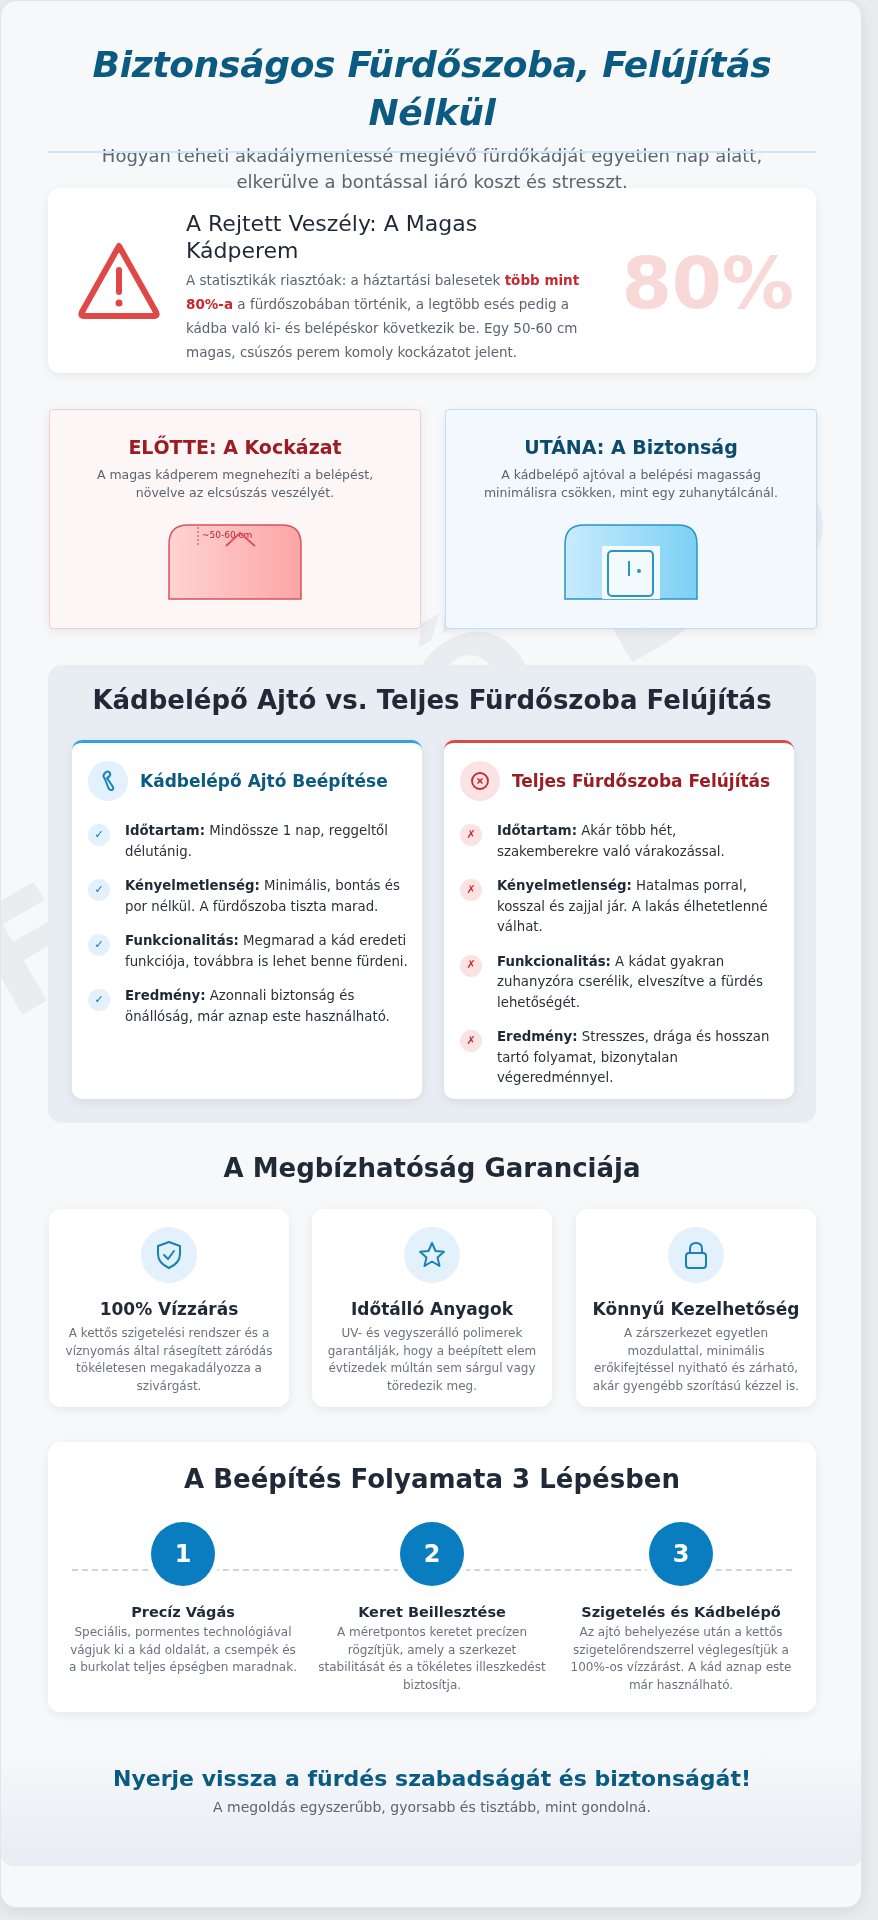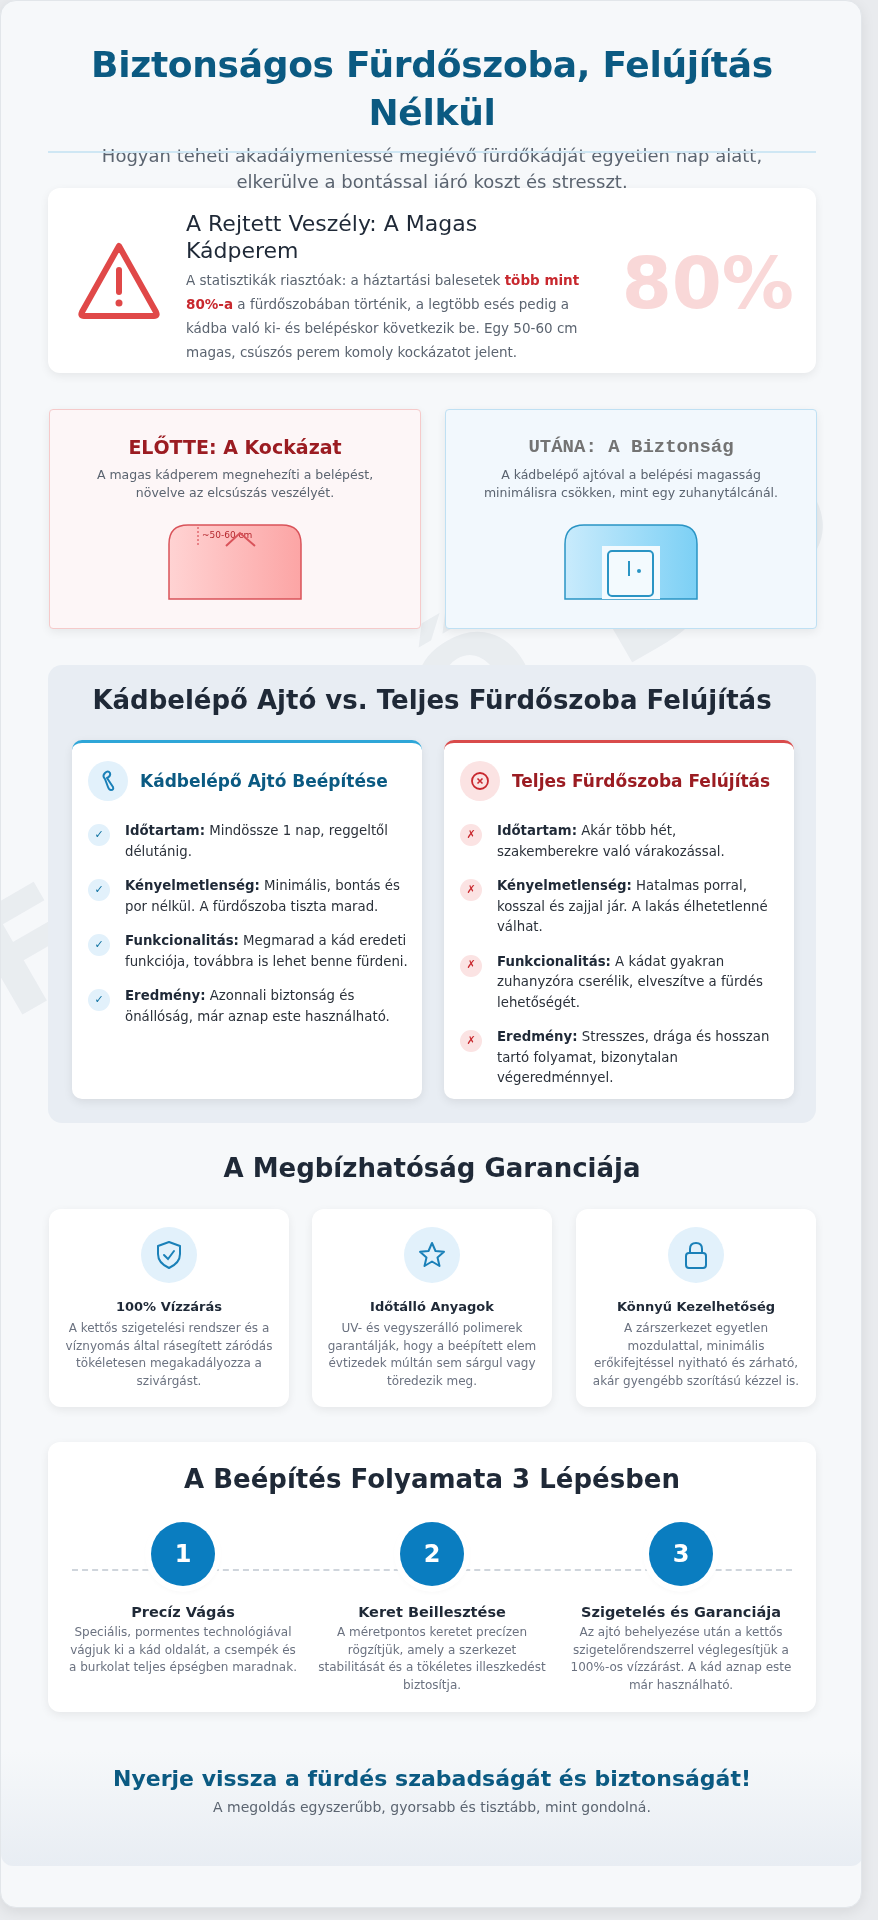--- a/index.html
+++ b/index.html
@@ -1,36 +1,36 @@
 <!DOCTYPE html>
 <html><head>
 <meta charset="utf-8">
 <style>
 *{box-sizing:border-box;margin:0;padding:0;}
 html,body{width:878px;height:1920px;background:#e9ebee;overflow:hidden;}
 body{font-family:"DejaVu Sans","Liberation Sans",sans-serif;color:#1f2937;position:relative;}
 .page{position:absolute;left:0;top:0;width:862px;height:1908px;background:#f6f8fa;border-radius:16px;border:1px solid #e2e6ea;box-shadow:0 4px 14px rgba(0,0,0,.08);overflow:hidden;}
 .watermark{position:absolute;left:-60px;top:900px;font-size:150px;font-weight:bold;color:rgba(150,160,175,.13);transform:rotate(-30deg);transform-origin:left top;white-space:nowrap;letter-spacing:10px;pointer-events:none;}
 .header{position:absolute;left:47px;top:40px;width:768px;text-align:center;}
-.header h1{font-size:36px;font-weight:bold;color:#0b5a82;letter-spacing:-0.3px;line-height:48px;}
+.header h1{font-size:36px;font-weight:bold;color:#0b5a82;letter-spacing:-0.3px;line-height:48px;font-style:italic;}
 .header p{font-size:18px;color:#5b6470;line-height:26px;margin-top:6px;}
 .divider{position:absolute;left:47px;top:150px;width:768px;height:2px;background:#cfe7f4;}
 .card{background:#fff;border-radius:12px;box-shadow:0 3px 10px rgba(0,0,0,.07);}
 .danger{position:absolute;left:47px;top:187px;width:768px;height:185px;}
 .danger .warn{position:absolute;left:28px;top:52px;width:86px;height:80px;}
 .danger h2{position:absolute;left:138px;top:22px;width:360px;font-size:22px;font-weight:normal;line-height:27px;color:#1f2937;}
 .danger p{position:absolute;left:138px;top:80px;width:400px;font-size:13.5px;line-height:24px;color:#5b6470;}
 .danger p b{color:#c8282e;}
 .danger .big{position:absolute;right:22px;top:55px;font-size:72px;font-weight:bold;color:#f9d8d8;line-height:80px;}
 .ba{position:absolute;top:408px;width:372px;height:220px;border-radius:4px;box-shadow:0 3px 10px rgba(0,0,0,.07);text-align:center;}
 .ba.before{left:48px;background:#fdf6f7;border:1.5px solid #f5caca;}
 .ba.after{left:444px;background:#f2f8fd;border:1.5px solid #bfe0f3;}
 .ba h3{margin-top:24px;font-size:19px;font-weight:bold;line-height:26px;}
 .ba.before h3{color:#9b1c22;}
-.ba.after h3{color:#737373;font-family:Liberation Mono, monospace;}
+.ba.after h3{color:#0c4a6e;}
 .ba p{font-size:12.5px;line-height:18px;color:#5b6470;margin:6px 24px 0;}
 .ba svg{position:absolute;left:50%;transform:translateX(-50%);top:114px;}
 .compare{position:absolute;left:47px;top:664px;width:768px;height:458px;background:#e8edf3;border-radius:14px;}
 .compare h2{position:absolute;left:0;top:20px;width:100%;text-align:center;font-size:26px;font-weight:bold;color:#1f2937;}
 .col{position:absolute;top:75px;width:350px;background:#fff;border-radius:10px;box-shadow:0 3px 10px rgba(0,0,0,.08);}
 .col.good{left:24px;height:359px;border-top:3px solid #2ea6d8;}
 .col.bad{left:396px;height:359px;border-top:3px solid #d94b4b;}
 .col .hd{position:absolute;left:16px;top:18px;display:flex;align-items:center;}
 .col .hd .ic{width:40px;height:40px;border-radius:50%;display:flex;align-items:center;justify-content:center;}
 .col.good .hd .ic{background:#e2f1fb;}
@@ -40,21 +40,21 @@
 .col.bad .hd span.t{color:#9b1c22;}
 .col ul{position:absolute;left:16px;top:78px;width:320px;list-style:none;}
 .col li{display:flex;align-items:flex-start;font-size:13.3px;line-height:20.5px;color:#2b313a;margin-bottom:14px;}
 .col li .mk{flex:0 0 22px;width:22px;height:22px;border-radius:50%;display:flex;align-items:center;justify-content:center;font-size:11px;margin-right:15px;margin-top:3px;}
 .col.good li .mk{background:#e2f1fb;color:#0b6fa0;}
 .col.bad li .mk{background:#fbe3e3;color:#c8282e;}
 .col li b{color:#1f2937;}
 .sec-title{position:absolute;left:0;width:862px;text-align:center;font-size:26px;font-weight:bold;color:#1f2937;}
 .gcard{position:absolute;top:1208px;width:240px;height:198px;text-align:center;}
 .gcard .ic{width:56px;height:56px;border-radius:50%;background:#e2f1fb;margin:18px auto 0;display:flex;align-items:center;justify-content:center;}
-.gcard h4{margin-top:16px;font-size:13px;font-weight:bold;color:#1f2937;}
+.gcard h4{margin-top:16px;font-size:17px;font-weight:bold;color:#1f2937;}
 .gcard p{margin:6px 14px 0;font-size:12px;line-height:17.5px;color:#6b7280;}
 .steps{position:absolute;left:47px;top:1441px;width:768px;height:270px;}
 .steps h2{position:absolute;left:0;top:22px;width:100%;text-align:center;font-size:26px;font-weight:bold;color:#1f2937;}
 .steps .line{position:absolute;left:24px;top:127px;width:720px;border-top:2px dashed #cfd5dc;}
 .step{position:absolute;top:80px;width:230px;text-align:center;}
 .step .num{width:64px;height:64px;border-radius:50%;background:#0a7dc0;color:#fff;font-size:24px;font-weight:bold;display:flex;align-items:center;justify-content:center;margin:0 auto;box-shadow:0 0 0 6px #fff,0 2px 8px rgba(0,0,0,.12);}
 .step h4{margin-top:18px;font-size:14.5px;font-weight:bold;color:#1f2937;}
 .step p{margin-top:4px;font-size:12px;line-height:17.5px;color:#6b7280;}
 .footer{position:absolute;left:0;top:1750px;width:862px;height:115px;background:linear-gradient(#f6f8fa,#e8edf3);text-align:center;border-radius:0 0 12px 12px;}
 .footer h3{margin-top:15px;font-size:22px;font-weight:bold;color:#0b5a82;text-align:center;}
@@ -221,21 +221,21 @@
       <h4>Precíz Vágás</h4>
       <p>Speciális, pormentes technológiával vágjuk ki a kád oldalát, a csempék és a burkolat teljes épségben maradnak.</p>
     </div>
     <div class="step" style="left:269px;">
       <div class="num">2</div>
       <h4>Keret Beillesztése</h4>
       <p>A méretpontos keretet precízen rögzítjük, amely a szerkezet stabilitását és a tökéletes illeszkedést biztosítja.</p>
     </div>
     <div class="step" style="left:518px;">
       <div class="num">3</div>
-      <h4>Szigetelés és Garanciája</h4>
+      <h4>Szigetelés és Kádbelépő</h4>
       <p>Az ajtó behelyezése után a kettős szigetelőrendszerrel véglegesítjük a 100%-os vízzárást. A kád aznap este már használható.</p>
     </div>
   </div>
 
   <div class="footer">
     <h3>Nyerje vissza a fürdés szabadságát és biztonságát!</h3>
     <p>A megoldás egyszerűbb, gyorsabb és tisztább, mint gondolná.</p>
   </div>
 </div>
 

